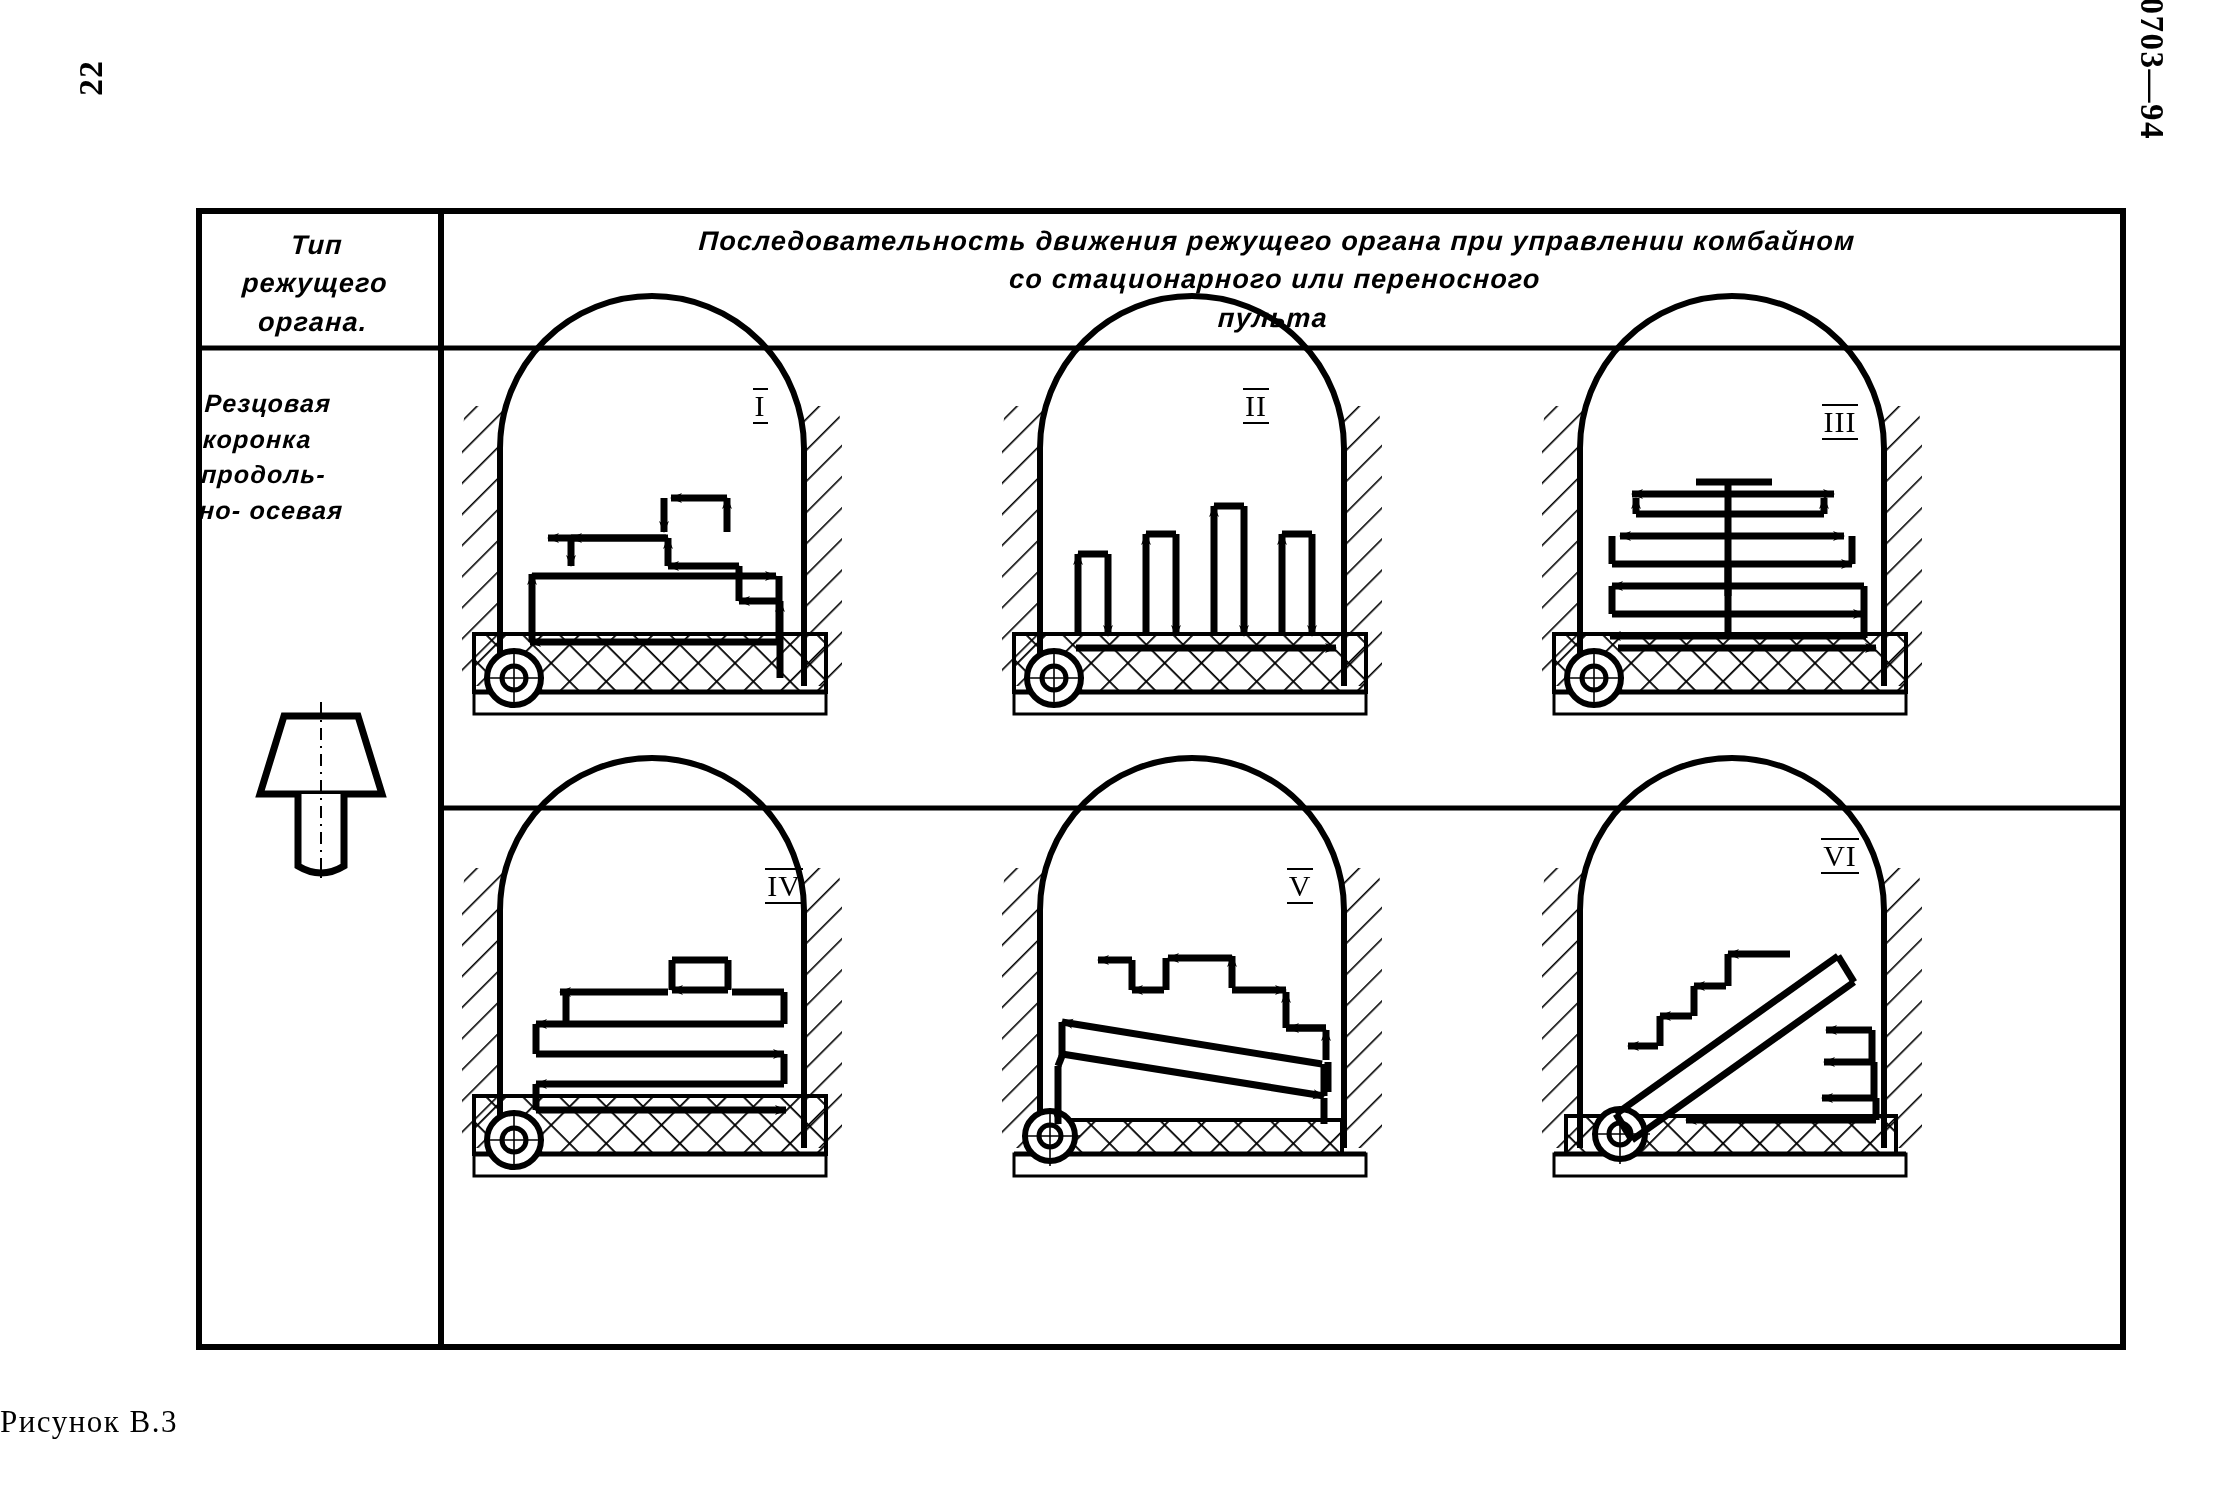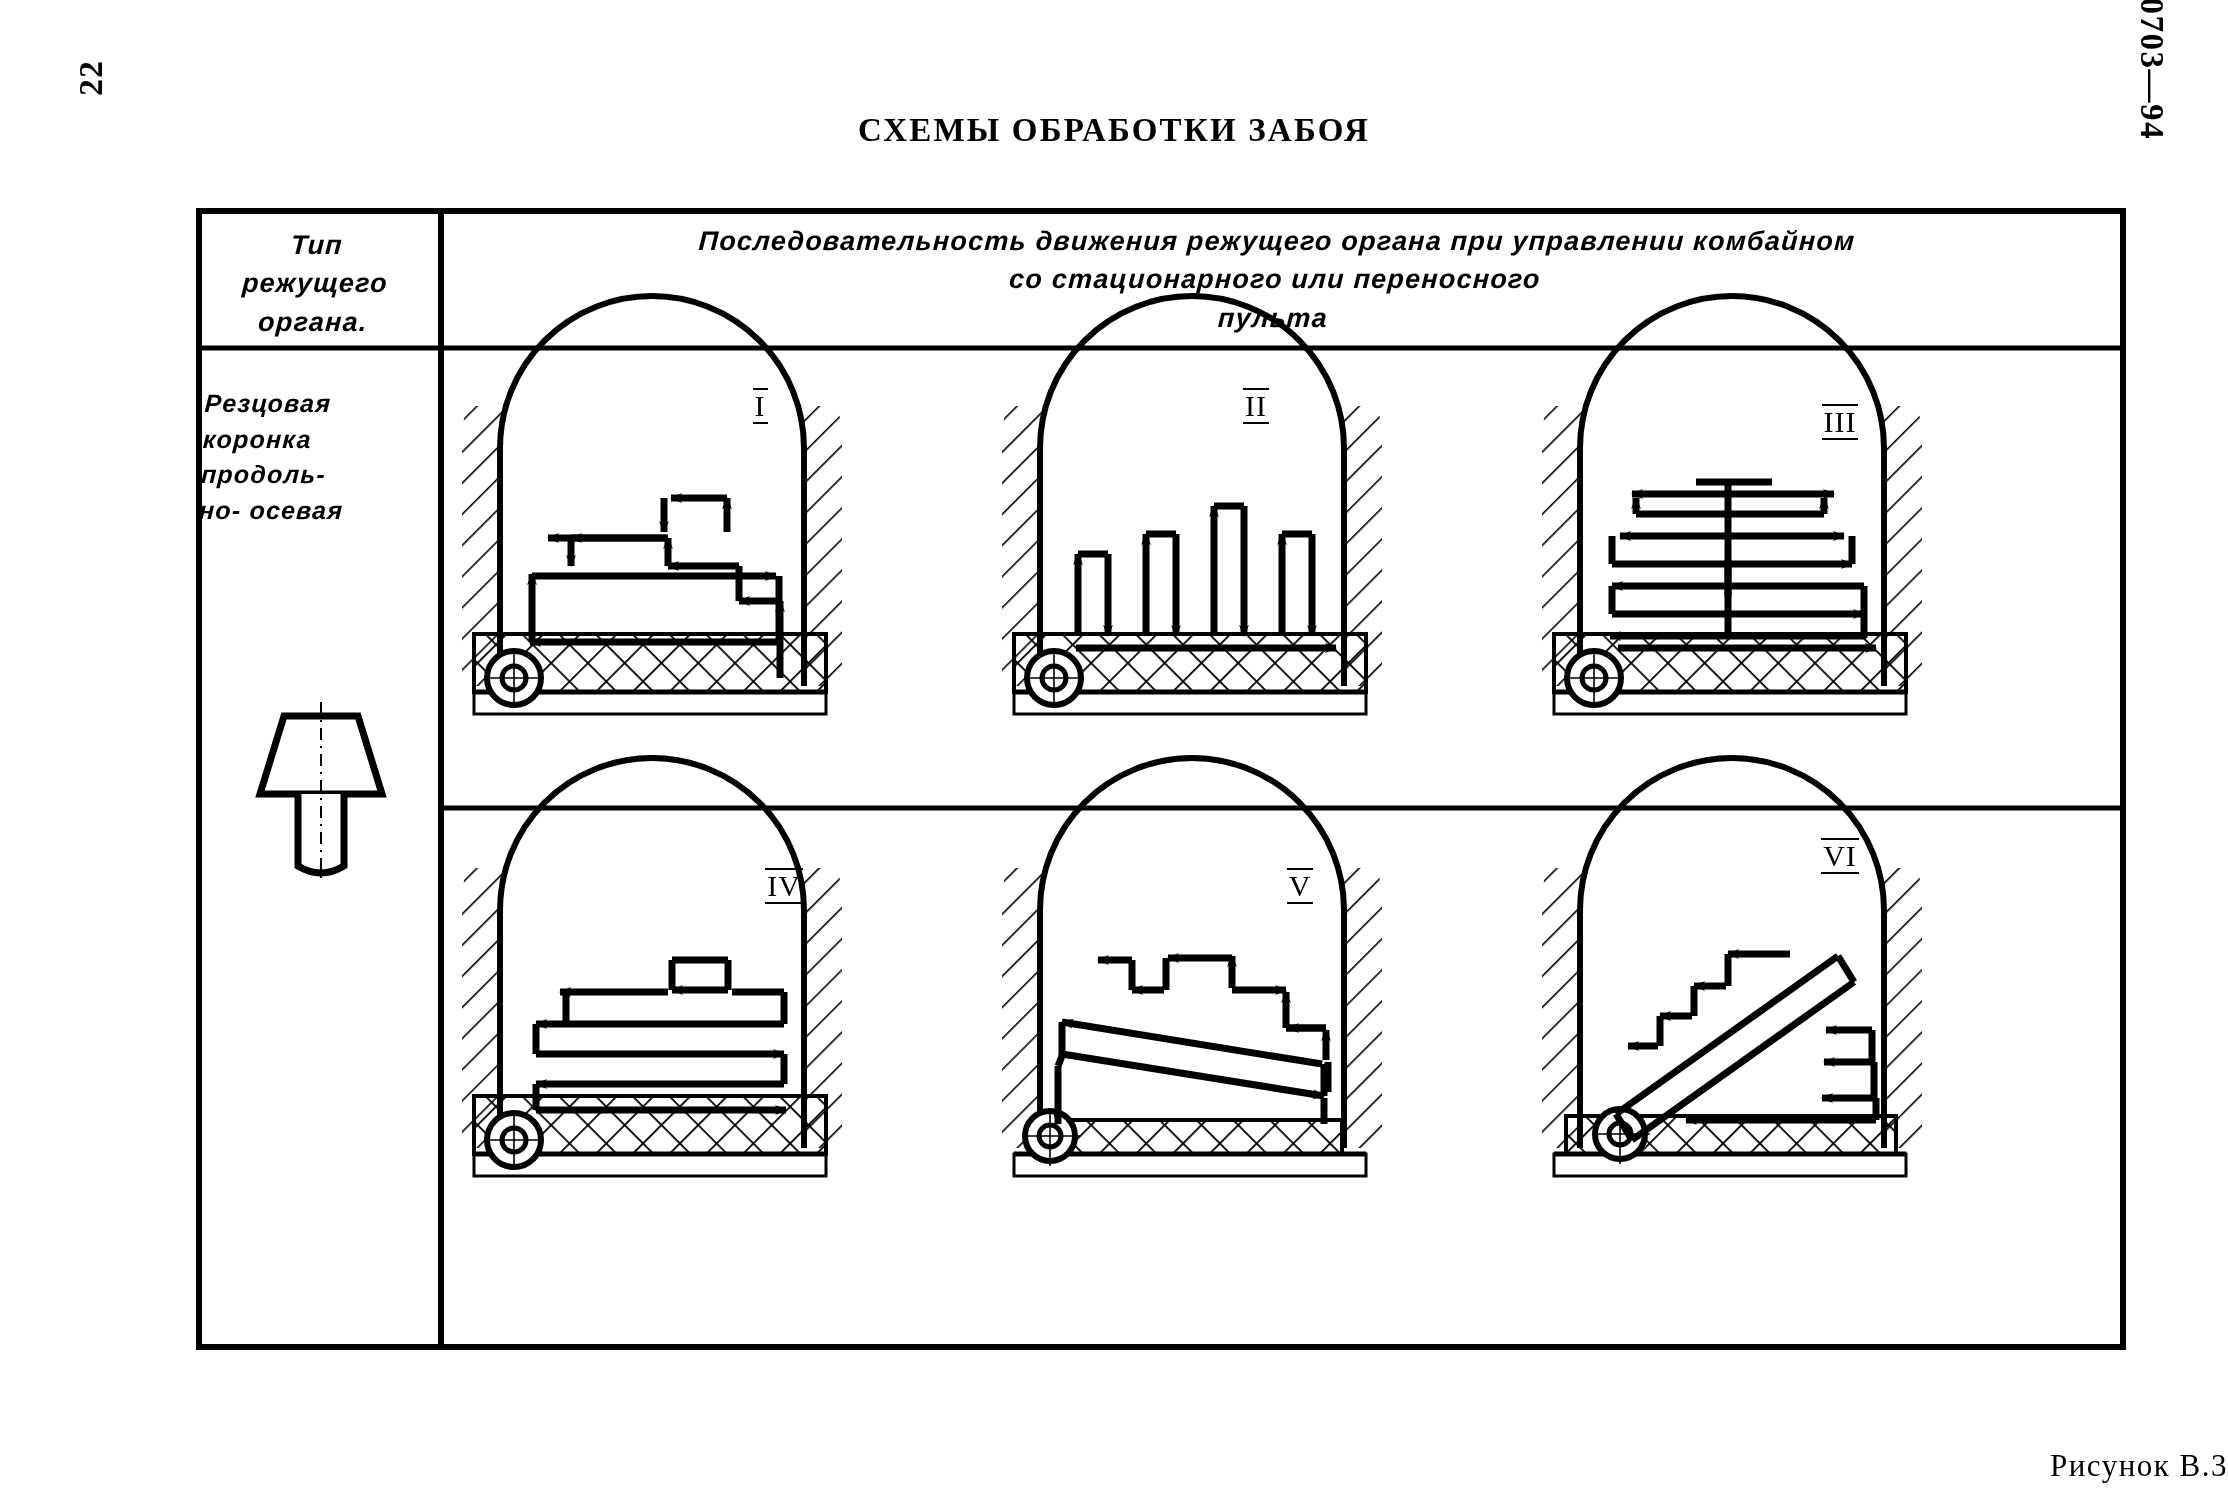--- a/index.html
+++ b/index.html
@@ -33,25 +33,24 @@
     position:absolute;right:58px;top:140px;
     font-family:"Liberation Serif",serif;
     font-size:33px;font-weight:700;
     letter-spacing:1.5px;
     white-space:nowrap;
     transform:rotate(90deg);
     transform-origin:right top;
   }
   .figure-caption{
     position:absolute;left:0;right:0;top:1404px;
-    text-align:right;
+    text-align:left;
     font-family:"Liberation Serif",serif;
     font-size:31px;
     letter-spacing:1.5px;
-    margin-top:44px;
   }
 
   
   .table-wrap{
     position:absolute;
     left:196px;top:208px;
     width:1930px;height:1142px;
   }
   .table-wrap svg{display:block;}
 
@@ -100,21 +99,20 @@
     display:inline-block;
     line-height:1.05;
   }
 </style>
 </head>
 <body>
 
 <div class="page">
 
   <div class="page-number">22</div>
-  <div class="doc-title">СХЕМЫ ОБРАБОТКИ ЗАБОЯ</div>
   <div class="gost-ref">ГОСТ Р 50703—94</div>
 
   <div class="table-wrap">
     <svg width="1930" height="1142" viewBox="0 0 1930 1142" xmlns="http://www.w3.org/2000/svg">
       <defs>
 
         <pattern id="rockHatch" width="22" height="22" patternUnits="userSpaceOnUse" patternTransform="rotate(45)">
           <line x1="0" y1="0" x2="0" y2="22" stroke="#000" stroke-width="3.2"></line>
         </pattern>
 

